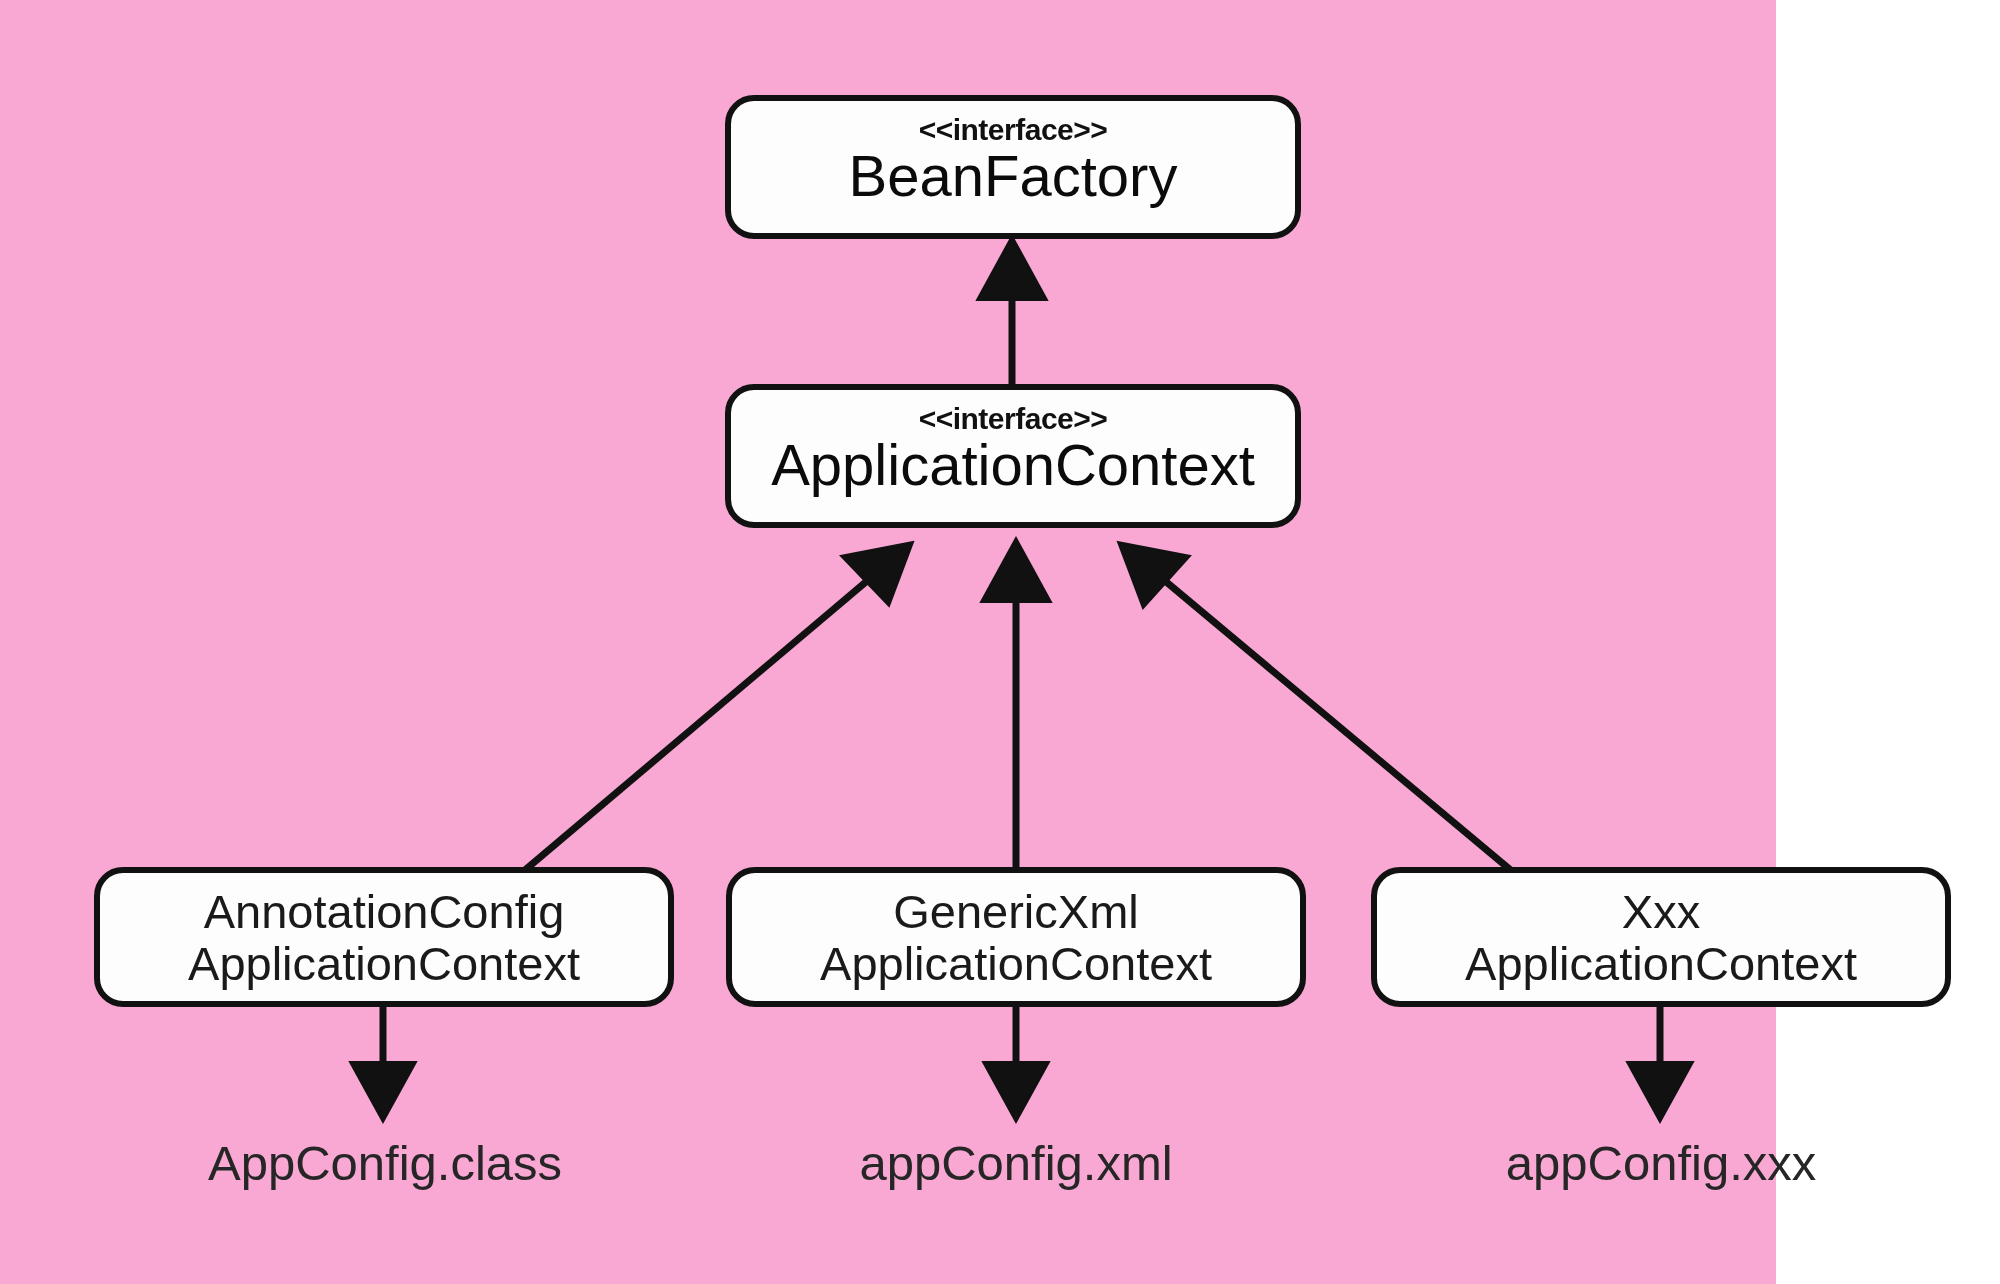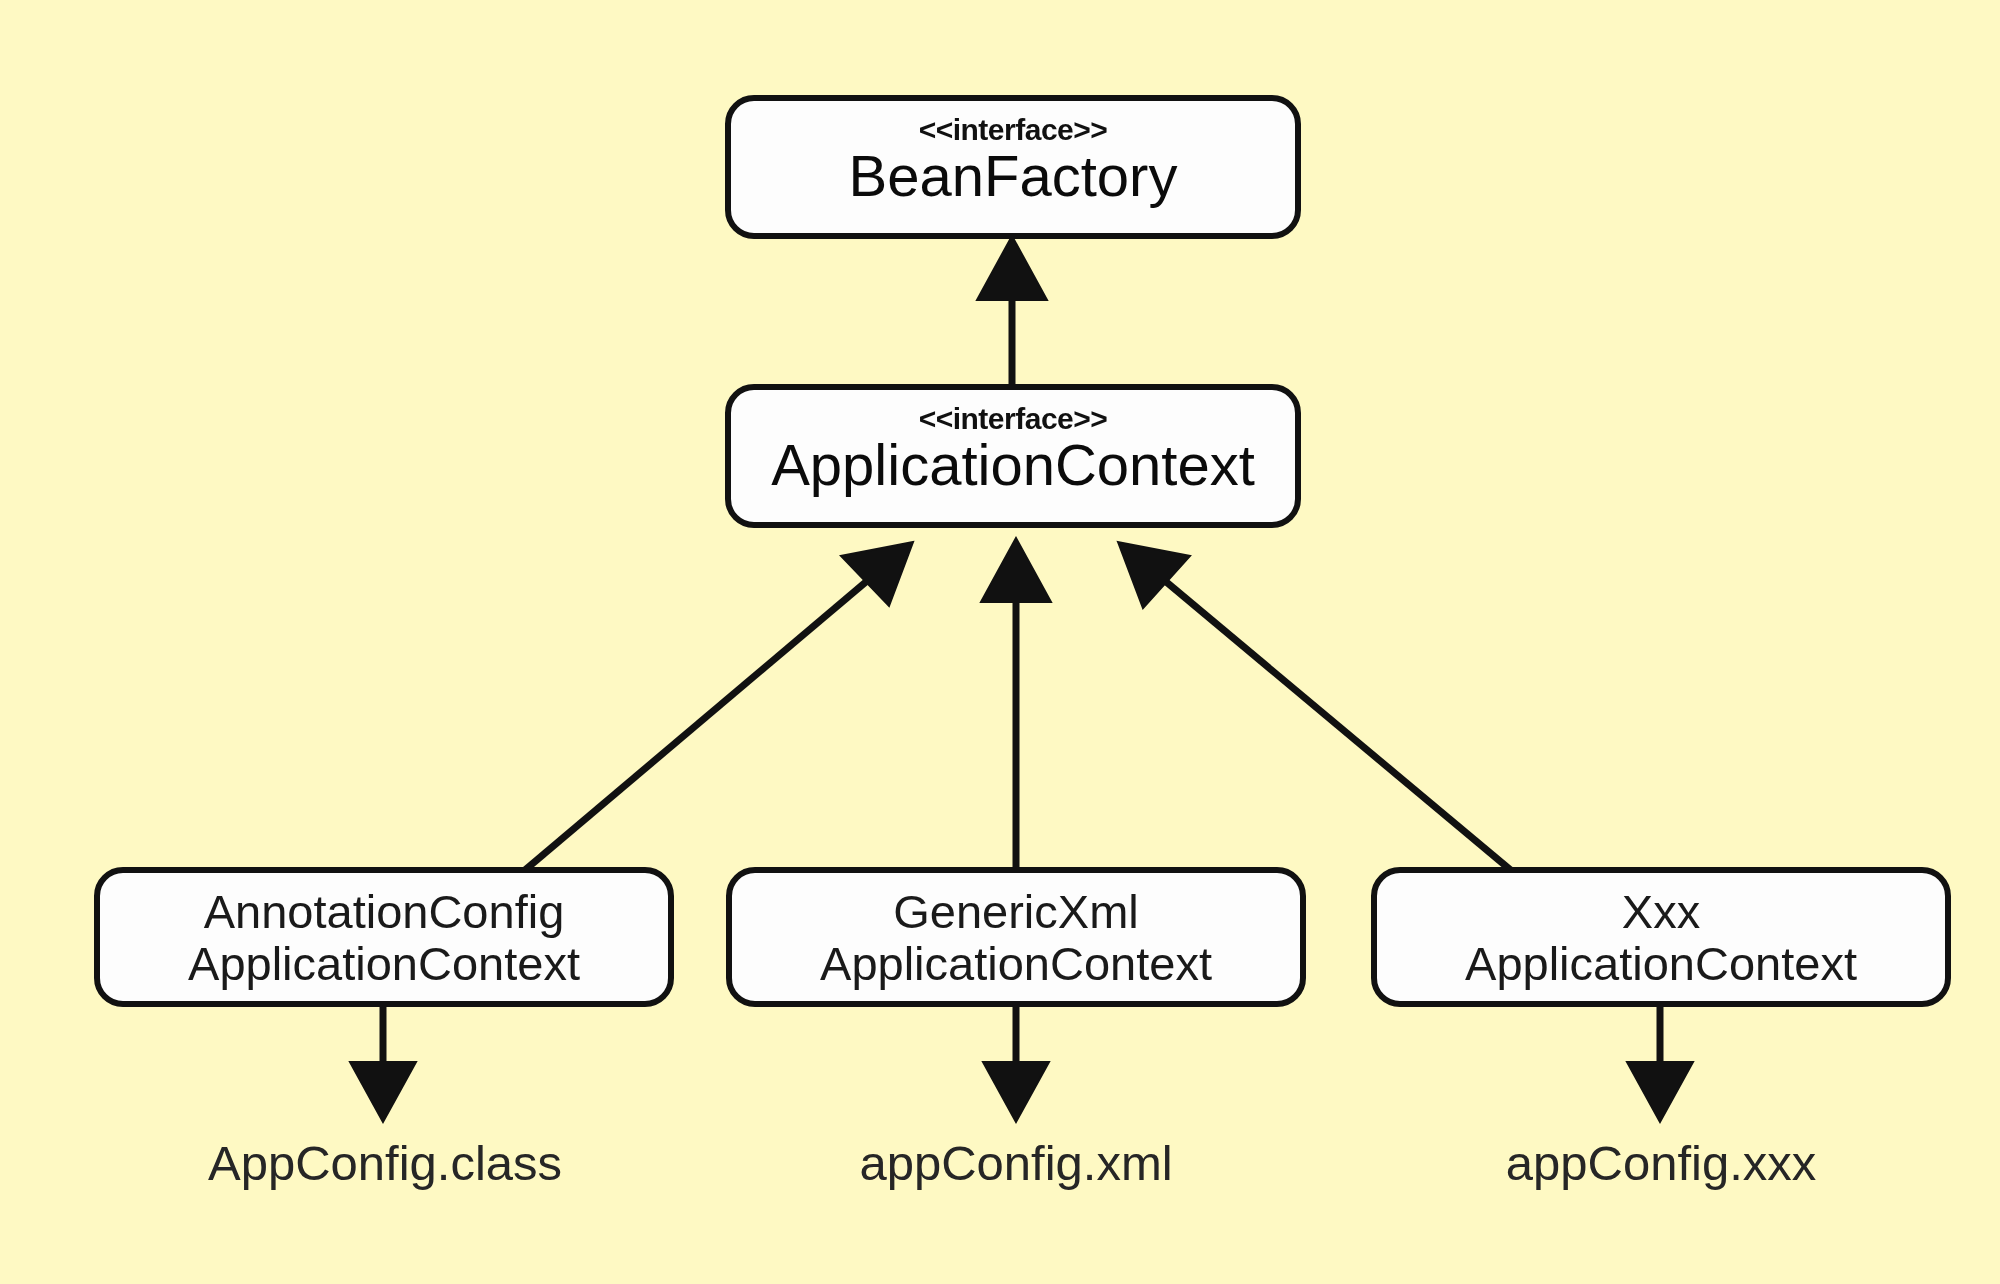--- a/index.html
+++ b/index.html
@@ -9,23 +9,23 @@
     background: #ffffff;
   }
   body {
     width: 2000px;
     height: 1284px;
     overflow: hidden;
     font-family: "Liberation Sans", sans-serif;
   }
   #diagram-root {
     position: relative;
-    width: 2000px;
+    width: 1776px;
     height: 1284px;
-    background: #fef9c3;
+    background: #f9a8d4;
   }
   svg.diagram-canvas {
     display: block;
     width: 2000px;
     height: 1284px;
   }
   .uml-box-shape {
     fill: #fdfdfd;
     stroke: #111111;
     stroke-width: 6;

